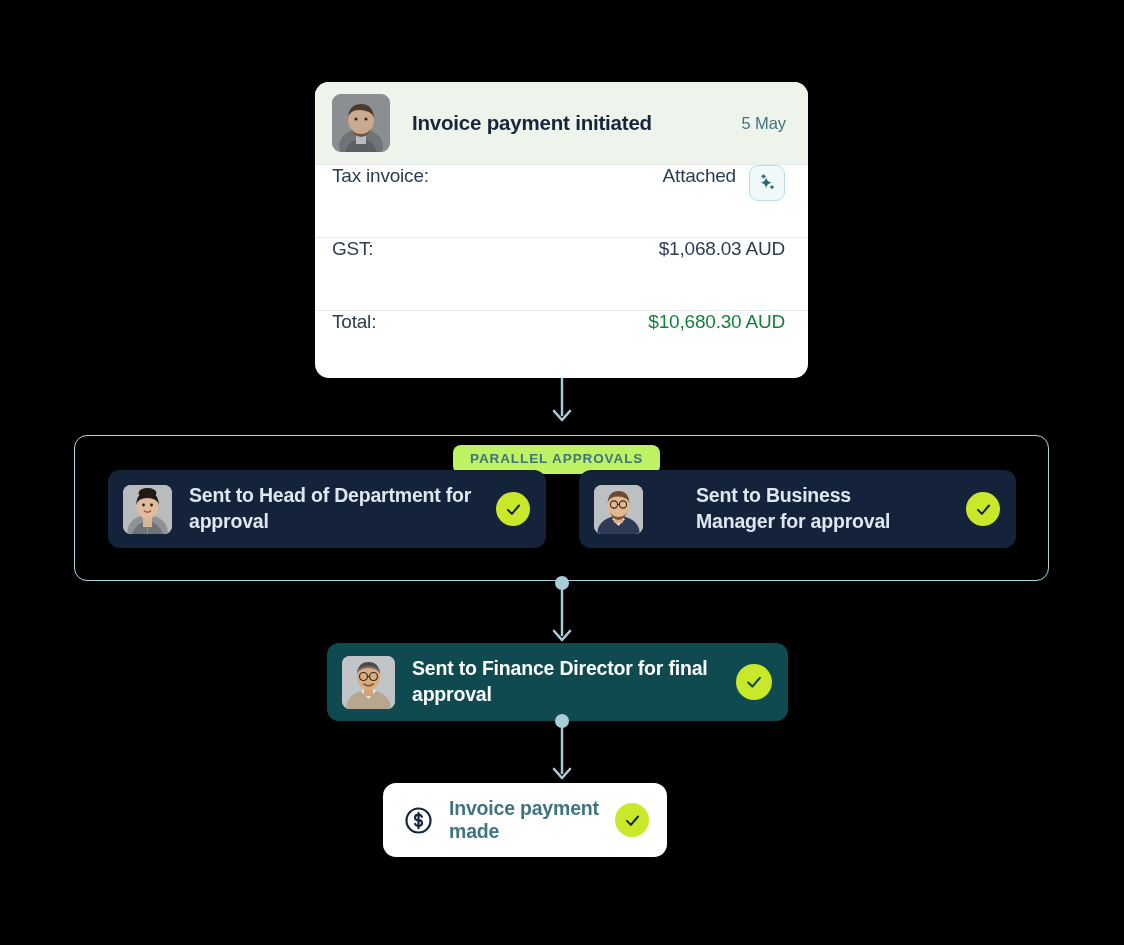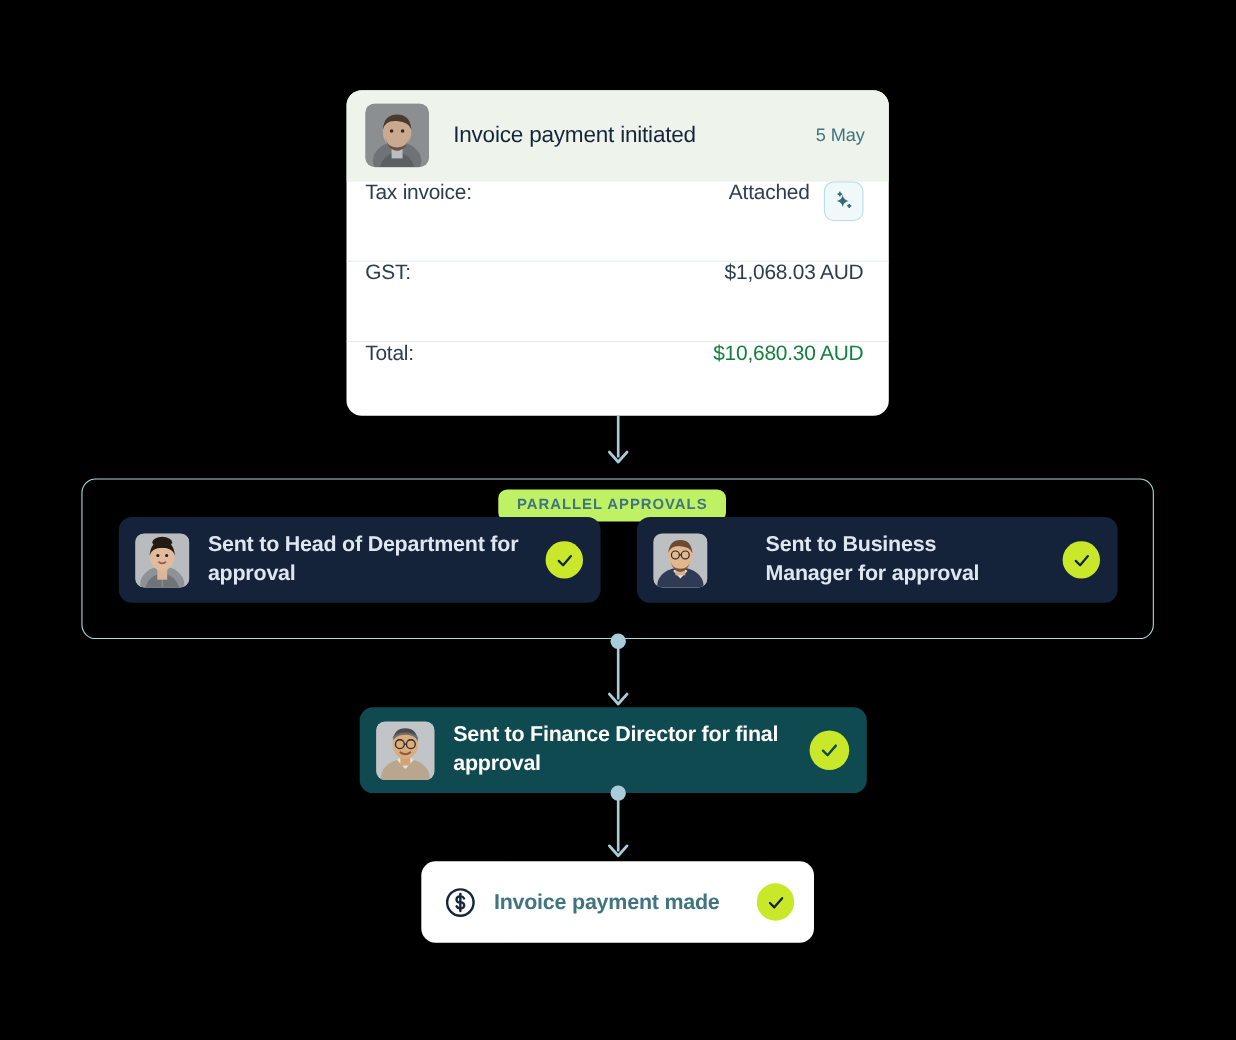--- a/index.html
+++ b/index.html
@@ -33,21 +33,21 @@
     flex: none;
     overflow: hidden;
     position: relative;
   }
   .av-lg { width: 58px; height: 58px; }
   .av-sm { width: 49px; height: 49px; border-radius: 8px; }
   .av-face { position: absolute; inset: 0; }
   .invoice-title {
     margin-left: 22px;
     font-size: 20.5px;
-    font-weight: normal;
+    font-weight: bold;
     color: #16263a;
     letter-spacing: -0.2px;
     flex: 1;
   }
   .invoice-date {
     font-size: 16.5px;
     color: #3f7480;
     letter-spacing: -0.1px;
   }
   .inv-row {
@@ -141,21 +141,21 @@
     color: #ffffff;
     line-height: 1.33;
     letter-spacing: -0.2px;
   }
   .finance-card .check { width: 36px; height: 36px; }
 
   
   .final-card {
     position: absolute;
     left: 383px; top: 783px;
-    width: 357px; height: 74px;
+    width: 284px; height: 74px;
     background: #ffffff;
     border-radius: 13px;
     display: flex; align-items: center;
     padding: 0 18px 0 20px;
   }
   .final-text {
     flex: 1;
     margin-left: 15px;
     font-size: 19.5px;
     font-weight: bold;

